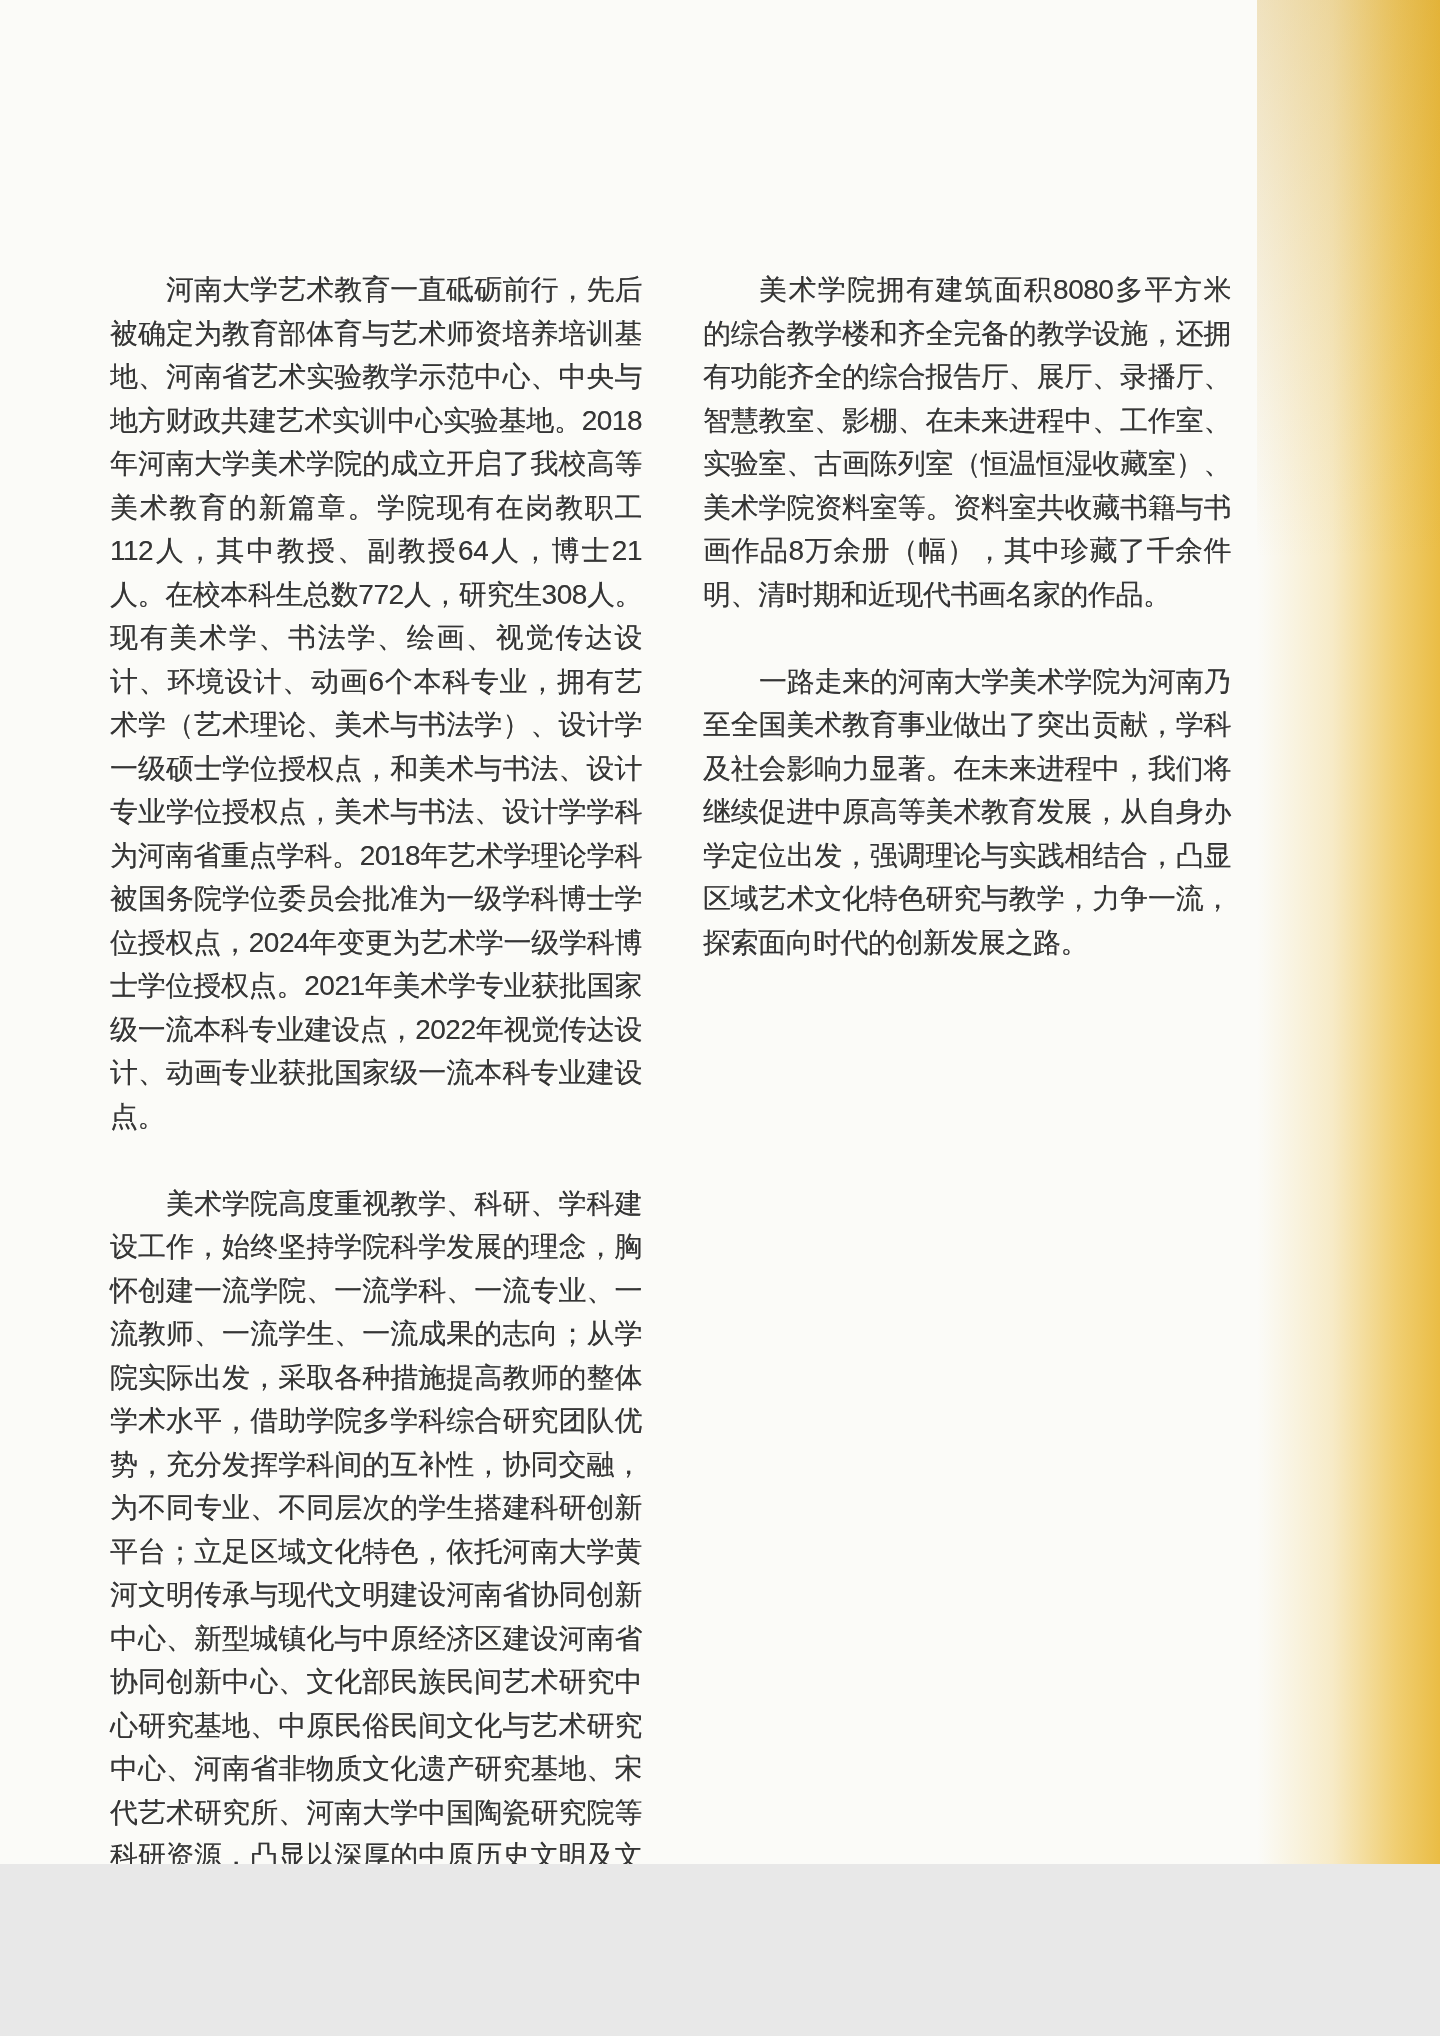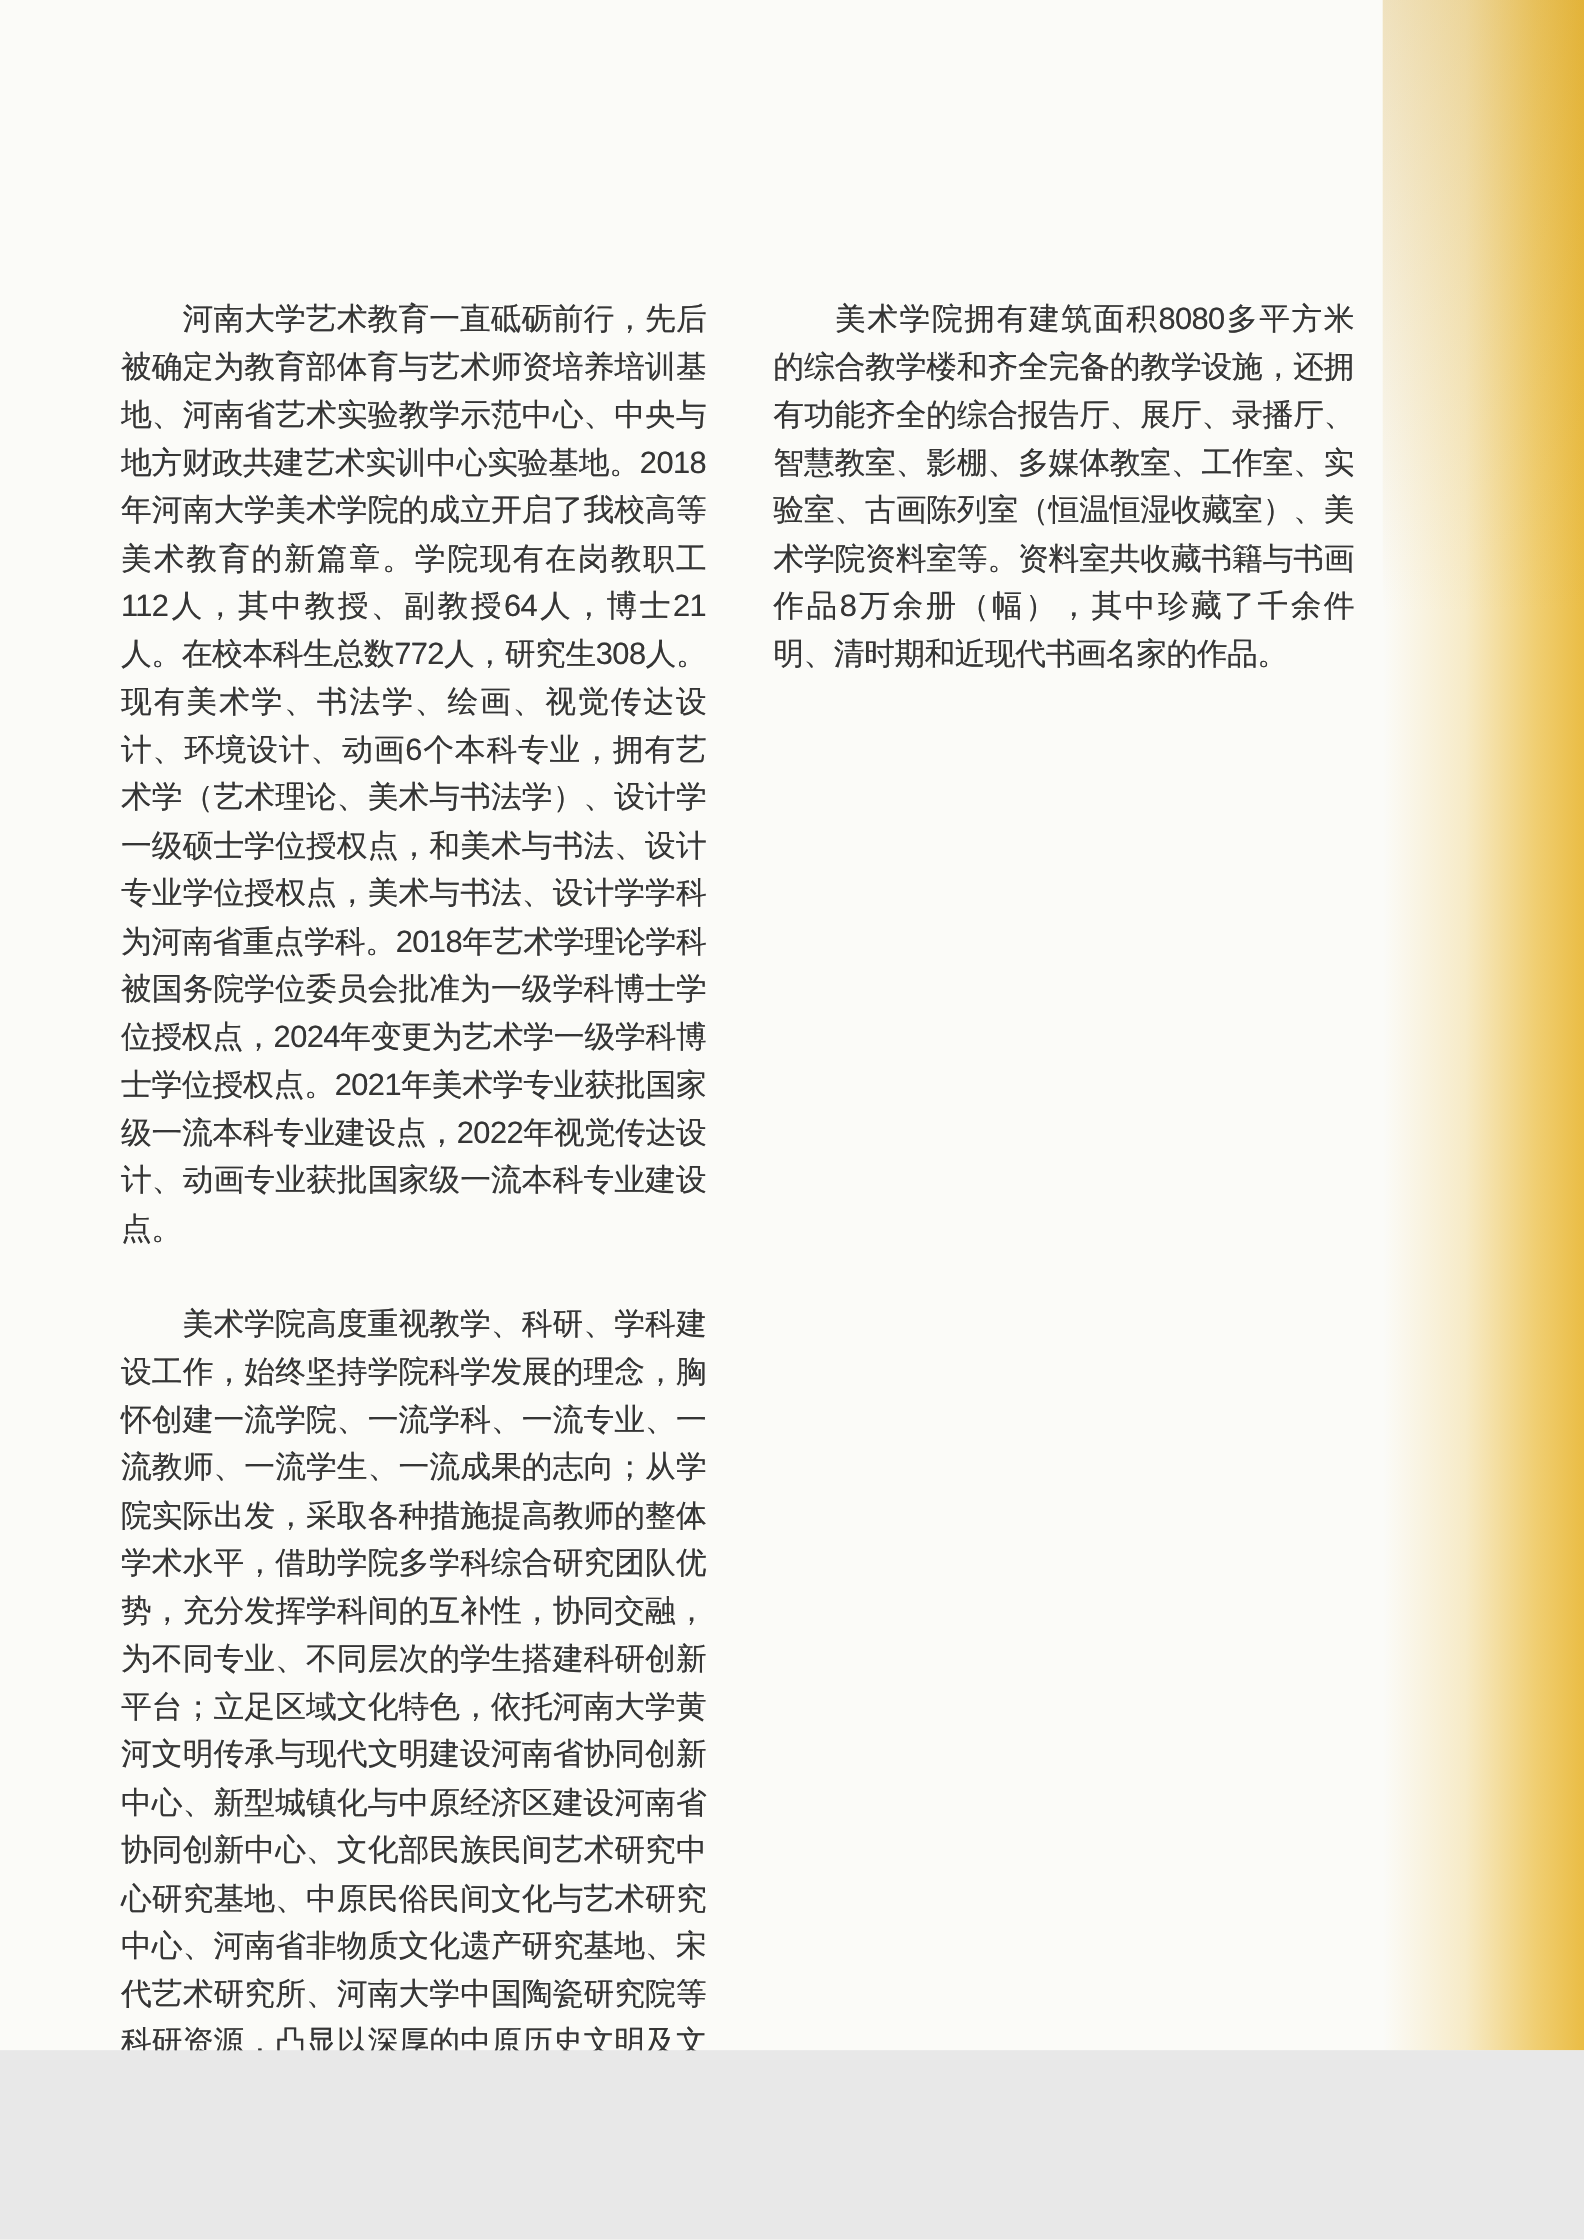--- a/index.html
+++ b/index.html
@@ -75,18 +75,19 @@
 <div class="page">
 
   <div class="gold-gradient"></div>
 
   <div class="col col-left">
     <p class="para">河南大学艺术教育一直砥砺前行，先后被确定为教育部体育与艺术师资培养培训基地、河南省艺术实验教学示范中心、中央与地方财政共建艺术实训中心实验基地。2018年河南大学美术学院的成立开启了我校高等美术教育的新篇章。学院现有在岗教职工112人，其中教授、副教授64人，博士21人。在校本科生总数772人，研究生308人。现有美术学、书法学、绘画、视觉传达设计、环境设计、动画6个本科专业，拥有艺术学（艺术理论、美术与书法学）、设计学一级硕士学位授权点，和美术与书法、设计专业学位授权点，美术与书法、设计学学科为河南省重点学科。2018年艺术学理论学科被国务院学位委员会批准为一级学科博士学位授权点，2024年变更为艺术学一级学科博士学位授权点。2021年美术学专业获批国家级一流本科专业建设点，2022年视觉传达设计、动画专业获批国家级一流本科专业建设点。</p>
     <p class="para gap">美术学院高度重视教学、科研、学科建设工作，始终坚持学院科学发展的理念，胸怀创建一流学院、一流学科、一流专业、一流教师、一流学生、一流成果的志向；从学院实际出发，采取各种措施提高教师的整体学术水平，借助学院多学科综合研究团队优势，充分发挥学科间的互补性，协同交融，为不同专业、不同层次的学生搭建科研创新平台；立足区域文化特色，依托河南大学黄河文明传承与现代文明建设河南省协同创新中心、新型城镇化与中原经济区建设河南省协同创新中心、文化部民族民间艺术研究中心研究基地、中原民俗民间文化与艺术研究中心、河南省非物质文化遗产研究基地、宋代艺术研究所、河南大学中国陶瓷研究院等科研资源，凸显以深厚的中原历史文明及文化艺术传统研究带动现代美术创作与设计研发的学术特色，打造面向世界、面向未来的高端学术平台，已形成明确的科研方向与发展目标，学科总</p>
   </div>
 
   <div class="col col-right">
-    <p class="para">美术学院拥有建筑面积8080多平方米的综合教学楼和齐全完备的教学设施，还拥有功能齐全的综合报告厅、展厅、录播厅、智慧教室、影棚、多媒体教室、工作室、实验室、古画陈列室（恒温恒湿收藏室）、美术学院资料室等。资料室共收藏书籍与书画作品8万余册（幅），其中珍藏了千余件明、清时期和近现代书画名家的作品。</p>
+    <p class="para">美术学院拥有建筑面积8080多平方米的综合教学楼和齐全完备的教学设施，还拥有功能齐全的综合报告厅、展厅、录播厅、智慧教室、影棚、在未来进程中、工作室、实验室、古画陈列室（恒温恒湿收藏室）、美术学院资料室等。资料室共收藏书籍与书画作品8万余册（幅），其中珍藏了千余件明、清时期和近现代书画名家的作品。</p>
+    <p class="para gap">一路走来的河南大学美术学院为河南乃至全国美术教育事业做出了突出贡献，学科及社会影响力显著。在未来进程中，我们将继续促进中原高等美术教育发展，从自身办学定位出发，强调理论与实践相结合，凸显区域艺术文化特色研究与教学，力争一流，探索面向时代的创新发展之路。</p>
   </div>
 
   <div class="page-number">5</div>
 
 </div>
 
 </body></html>

